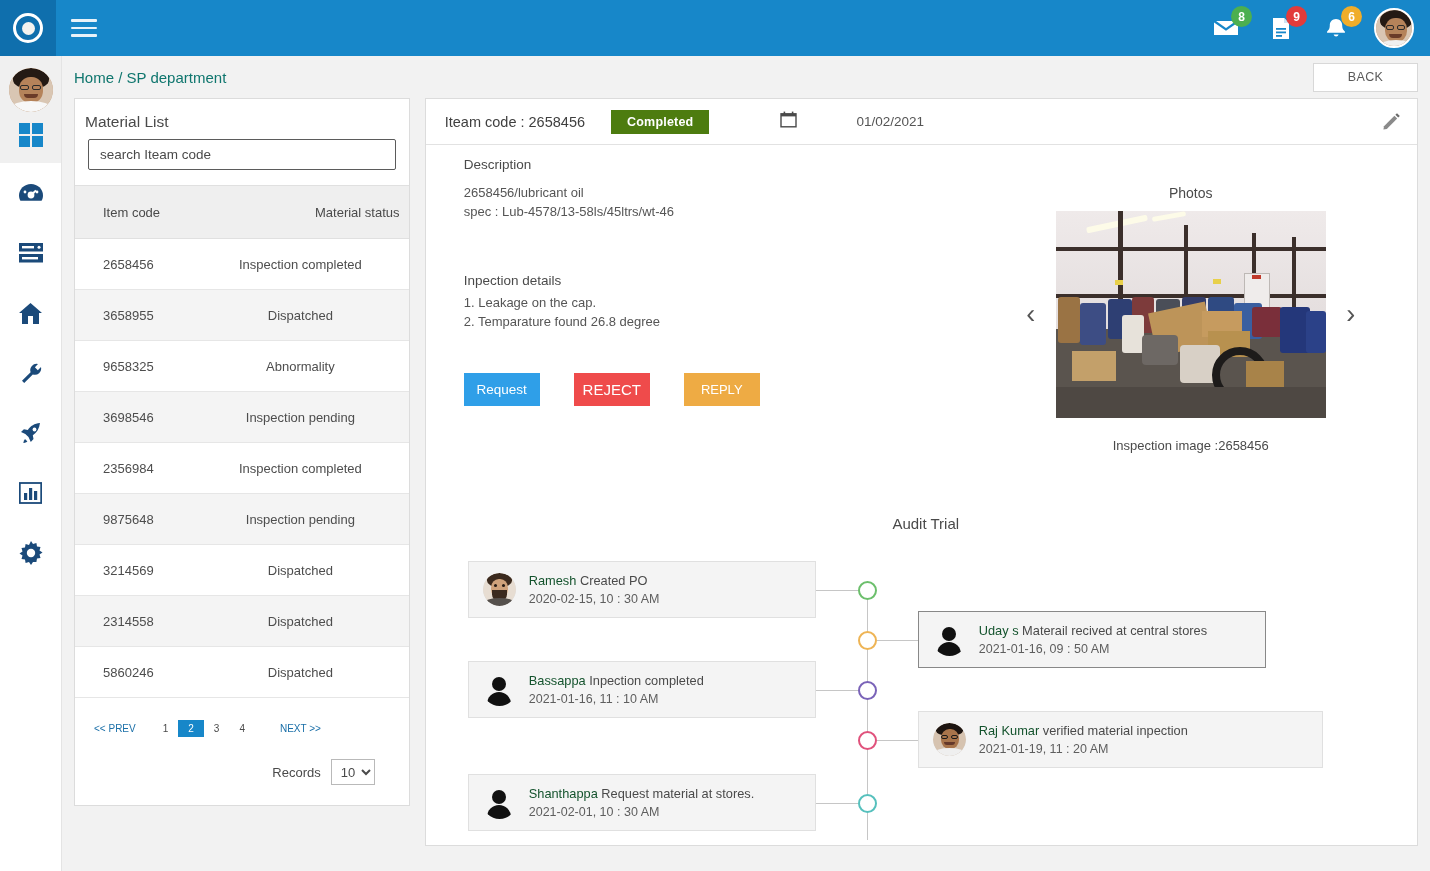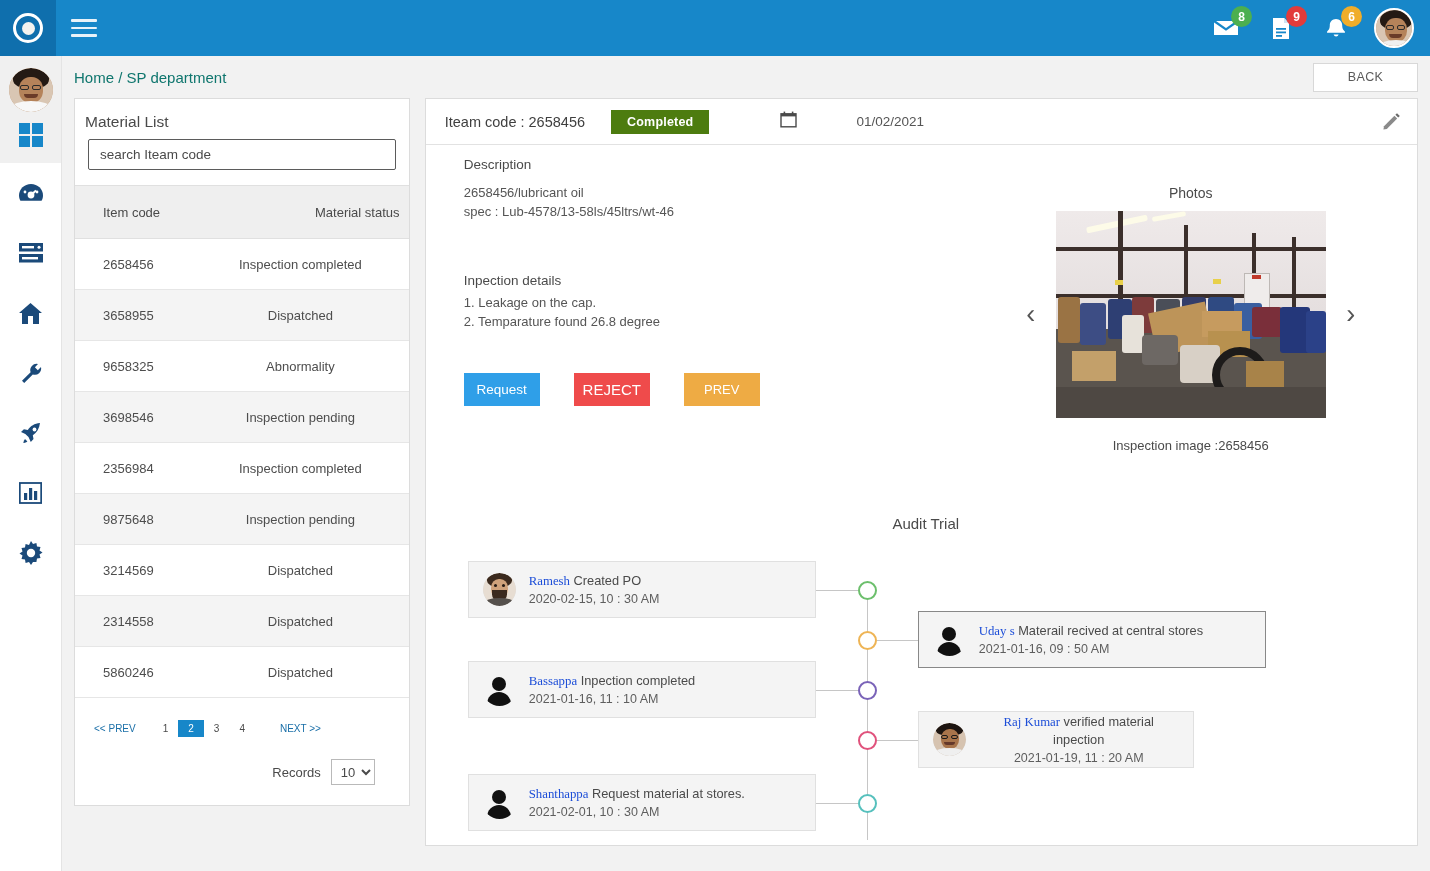--- a/index.html
+++ b/index.html
@@ -203,21 +203,21 @@
     display:flex; align-items:center; gap:13px; padding:9px 14px;
     height:57px;
   }
   .evt.strong{ border:1px solid #888; }
   .evt-av{ width:33px;height:33px;border-radius:50%;overflow:hidden;position:relative;flex:0 0 33px;background:#ddd; }
   .evt-av.silhouette{ background:#f4f4f4; }
   .sil{ position:absolute; left:50%; transform:translateX(-50%); background:#111; }
   .sil-head{ top:4px; width:14px;height:14px;border-radius:50%; }
   .sil-body{ top:19px; width:24px;height:14px;border-radius:12px 12px 0 0; }
   .evt-txt{ font-size:12.8px; line-height:18px; }
-  .evt-name{ color:#1d4ed8;font-family:Liberation Serif, serif; }
+  .evt-name{ color:#14532d; }
   .evt-action{ color:#4a4a4a; }
   .evt-time{ color:#5e5e5e; font-size:12.5px; }
 </style>
 </head>
 <body>
 
 <div id="topbar">
   <div id="logo-box">
     <div class="logo-ring">
       <div class="logo-dot"></div>
@@ -485,21 +485,21 @@
           <div class="blk-title">Inpection  details</div>
           <div id="insp-lines">
               <div class="blk-line">1. Leakage on the cap.</div>
               <div class="blk-line">2. Temparature found 26.8 degree</div>
             </div>
         </div>
 
         <div id="btn-row">
           <button class="act-btn" id="btn-request" style="background: rgb(47, 159, 232);">Request</button>
           <button class="act-btn" id="btn-reject" style="background: rgb(239, 75, 75);">REJECT</button>
-          <button class="act-btn" id="btn-reply" style="background: rgb(238, 171, 68);">PREV</button>
+          <button class="act-btn" id="btn-reply" style="background: rgb(238, 171, 68);">REPLY</button>
         </div>
 
         <div id="photos-block">
           <div id="photos-title">Photos</div>
           <div id="photo-row">
             <div class="arrow">‹</div>
             <div id="photo-frame">
               <div class="wh-wall"></div>
               <div class="light" style="left:30px;top:10px;width:62px;height:6px;transform:rotate(-12deg);"></div>
               <div class="light" style="left:96px;top:3px;width:34px;height:5px;transform:rotate(-10deg);"></div>
@@ -583,21 +583,21 @@
                   <span class="sil sil-head"></span>
                   <span class="sil sil-body"></span>
                 </div>
                 <div class="evt-txt">
                   <div><span class="evt-name">Bassappa</span><span class="evt-action"> Inpection completed</span></div>
                   <div class="evt-time">2021-01-16, 11 : 10 AM</div>
                 </div>
               </div>
               <div class="node" style="top: 186px; border-color: rgb(224, 82, 124);"></div>
               <div class="connector" style="top: 195px; left: 451px; width: 41px;"></div>
-              <div class="evt" style="top: 166px; left: 492px; width: 276px; text-align: center;">
+              <div class="evt" style="top: 166px; left: 492px; width: 405px;">
                 <div class="evt-av">
                   <div class="face">
                     <div class="bg" style="background:#d6c3b0"></div>
                     <div class="hair" style="left:3px;top:0;width:27px;height:13px;background:#1d1511"></div>
                     <div class="skin" style="left:8px;top:6px;width:18px;height:20px;background:#a8744b"></div>
                     <div class="glasses" style="left:8px;top:12px;width:7px;height:4px;border:1.2px solid #1b1b1b"></div>
                     <div class="glasses" style="left:18px;top:12px;width:7px;height:4px;border:1.2px solid #1b1b1b"></div>
                     <div style="position:absolute;left:11px;top:19px;width:11px;height:3px;border-radius:0 0 6px 6px;background:#64382a"></div>
                     <div class="body" style="left:1px;top:25px;width:31px;height:10px;background:#efefef"></div>
                   </div>

